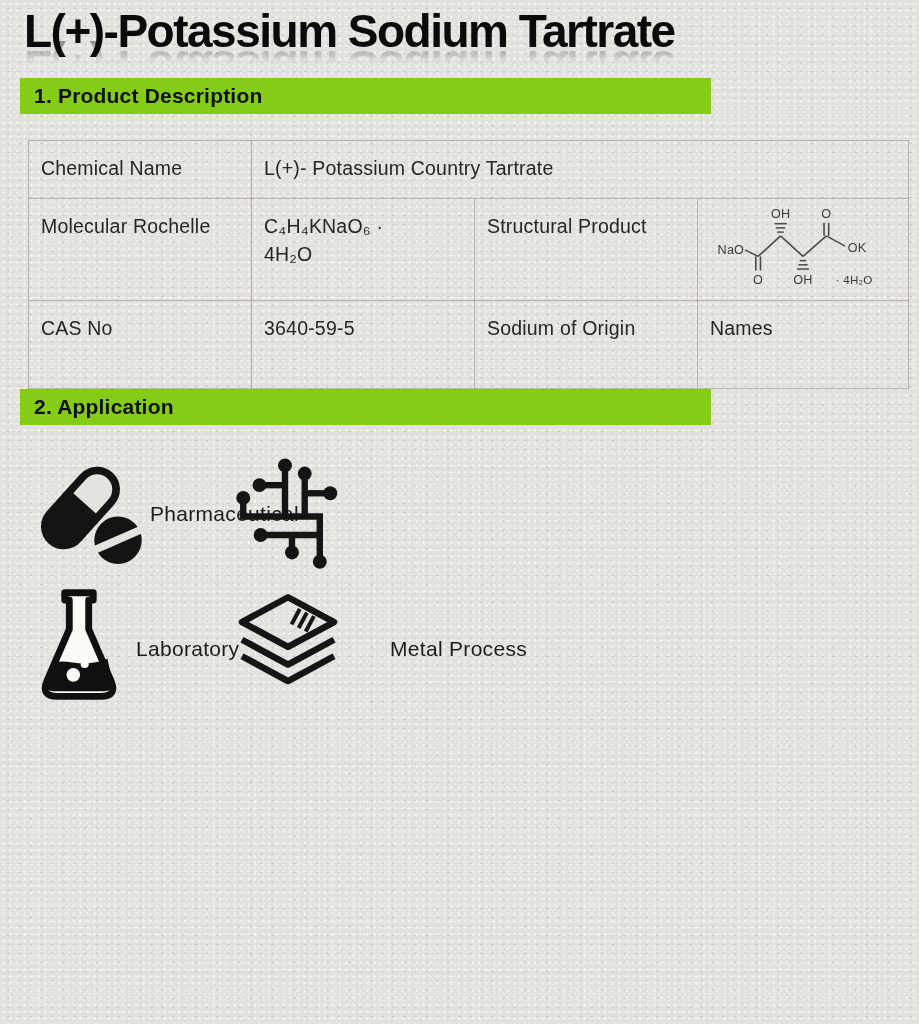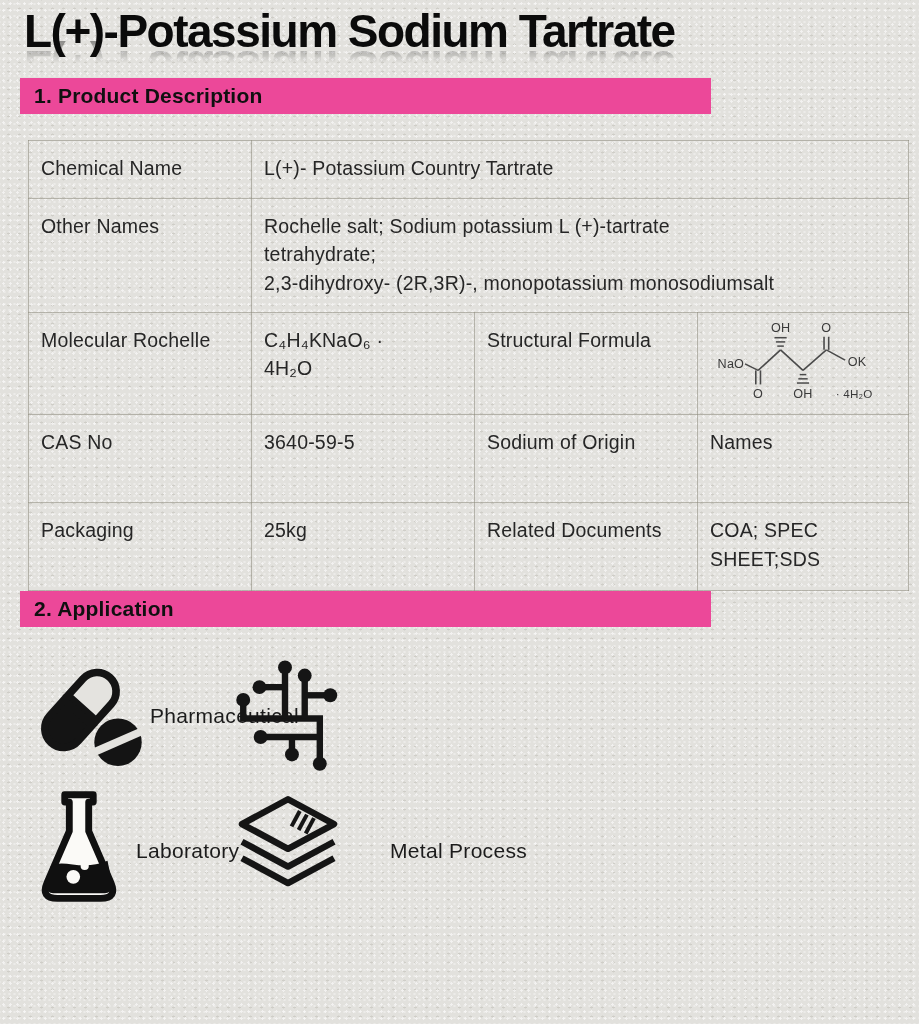--- a/index.html
+++ b/index.html
@@ -26,21 +26,21 @@
     color:#0b0b0b;
     display:inline-block;
     -webkit-box-reflect: below -18px linear-gradient(transparent 58%, rgba(0,0,0,.42));
   }
   .title-wrap { height:78px; }
 
   .section-bar {
     margin:0 19px 0 20px;
     height:36px;
     line-height:36px;
-    background:#ec4899;
+    background:#84cc16;
     color:#101010;
     font-size:21px;
     font-weight:bold;
     padding-left:14px;
     letter-spacing:.2px;
   }
 
   table.product-table {
     border-collapse:collapse;
     table-layout:fixed;
@@ -95,31 +95,25 @@
         <col class="c1">
         <col class="c2">
         <col class="c3">
         <col class="c4">
       </colgroup>
     <tbody>
         <tr style="height:58px">
       <td>Chemical Name</td>
       <td colspan="3">L(+)- Potassium Country Tartrate</td>
     </tr>
-    <tr style="height:114px">
-      <td>Other Names</td>
-      <td colspan="3" class="preline">Rochelle salt; Sodium potassium L (+)-tartrate
-tetrahydrate;
-2,3-dihydroxy- (2R,3R)-, monopotassium monosodiumsalt</td>
-    </tr>
     <tr style="height:90px">
       <td>Molecular Rochelle</td>
       <td class="preline">C₄H₄KNaO₆ ·
 4H₂O</td>
-      <td>Structural Formula</td>
+      <td>Structural Product</td>
       <td class="struct-cell">
         <svg width="206" height="86" viewBox="0 0 206 92">
           <g stroke="#4a4a4a" stroke-width="1.7" fill="none">
             <line x1="41" y1="48" x2="55" y2="55"></line>
             <line x1="55" y1="55" x2="79" y2="33"></line>
             <line x1="79" y1="33" x2="103" y2="55"></line>
             <line x1="103" y1="55" x2="128" y2="33"></line>
             <line x1="128" y1="33" x2="148" y2="44"></line>
             <line x1="52.5" y1="55" x2="52.5" y2="70"></line>
             <line x1="57.5" y1="55" x2="57.5" y2="70"></line>
@@ -143,26 +137,20 @@
           <text class="sf-small" x="138" y="84">· 4H₂O</text>
         </svg>
       </td>
     </tr>
     <tr style="height:88px">
       <td>CAS No</td>
       <td>3640-59-5</td>
       <td>Sodium of Origin</td>
       <td>Names</td>
     </tr>
-    <tr style="height:88px">
-      <td>Packaging</td>
-      <td>25kg</td>
-      <td>Related Documents</td>
-      <td>COA; SPEC SHEET;SDS</td>
-    </tr>
   </tbody>
     </table>
 
   <div class="section-bar" style="">
     <span>2. Application</span>
   </div>
 
   <div class="app-grid">
 
     <div class="app-item">

